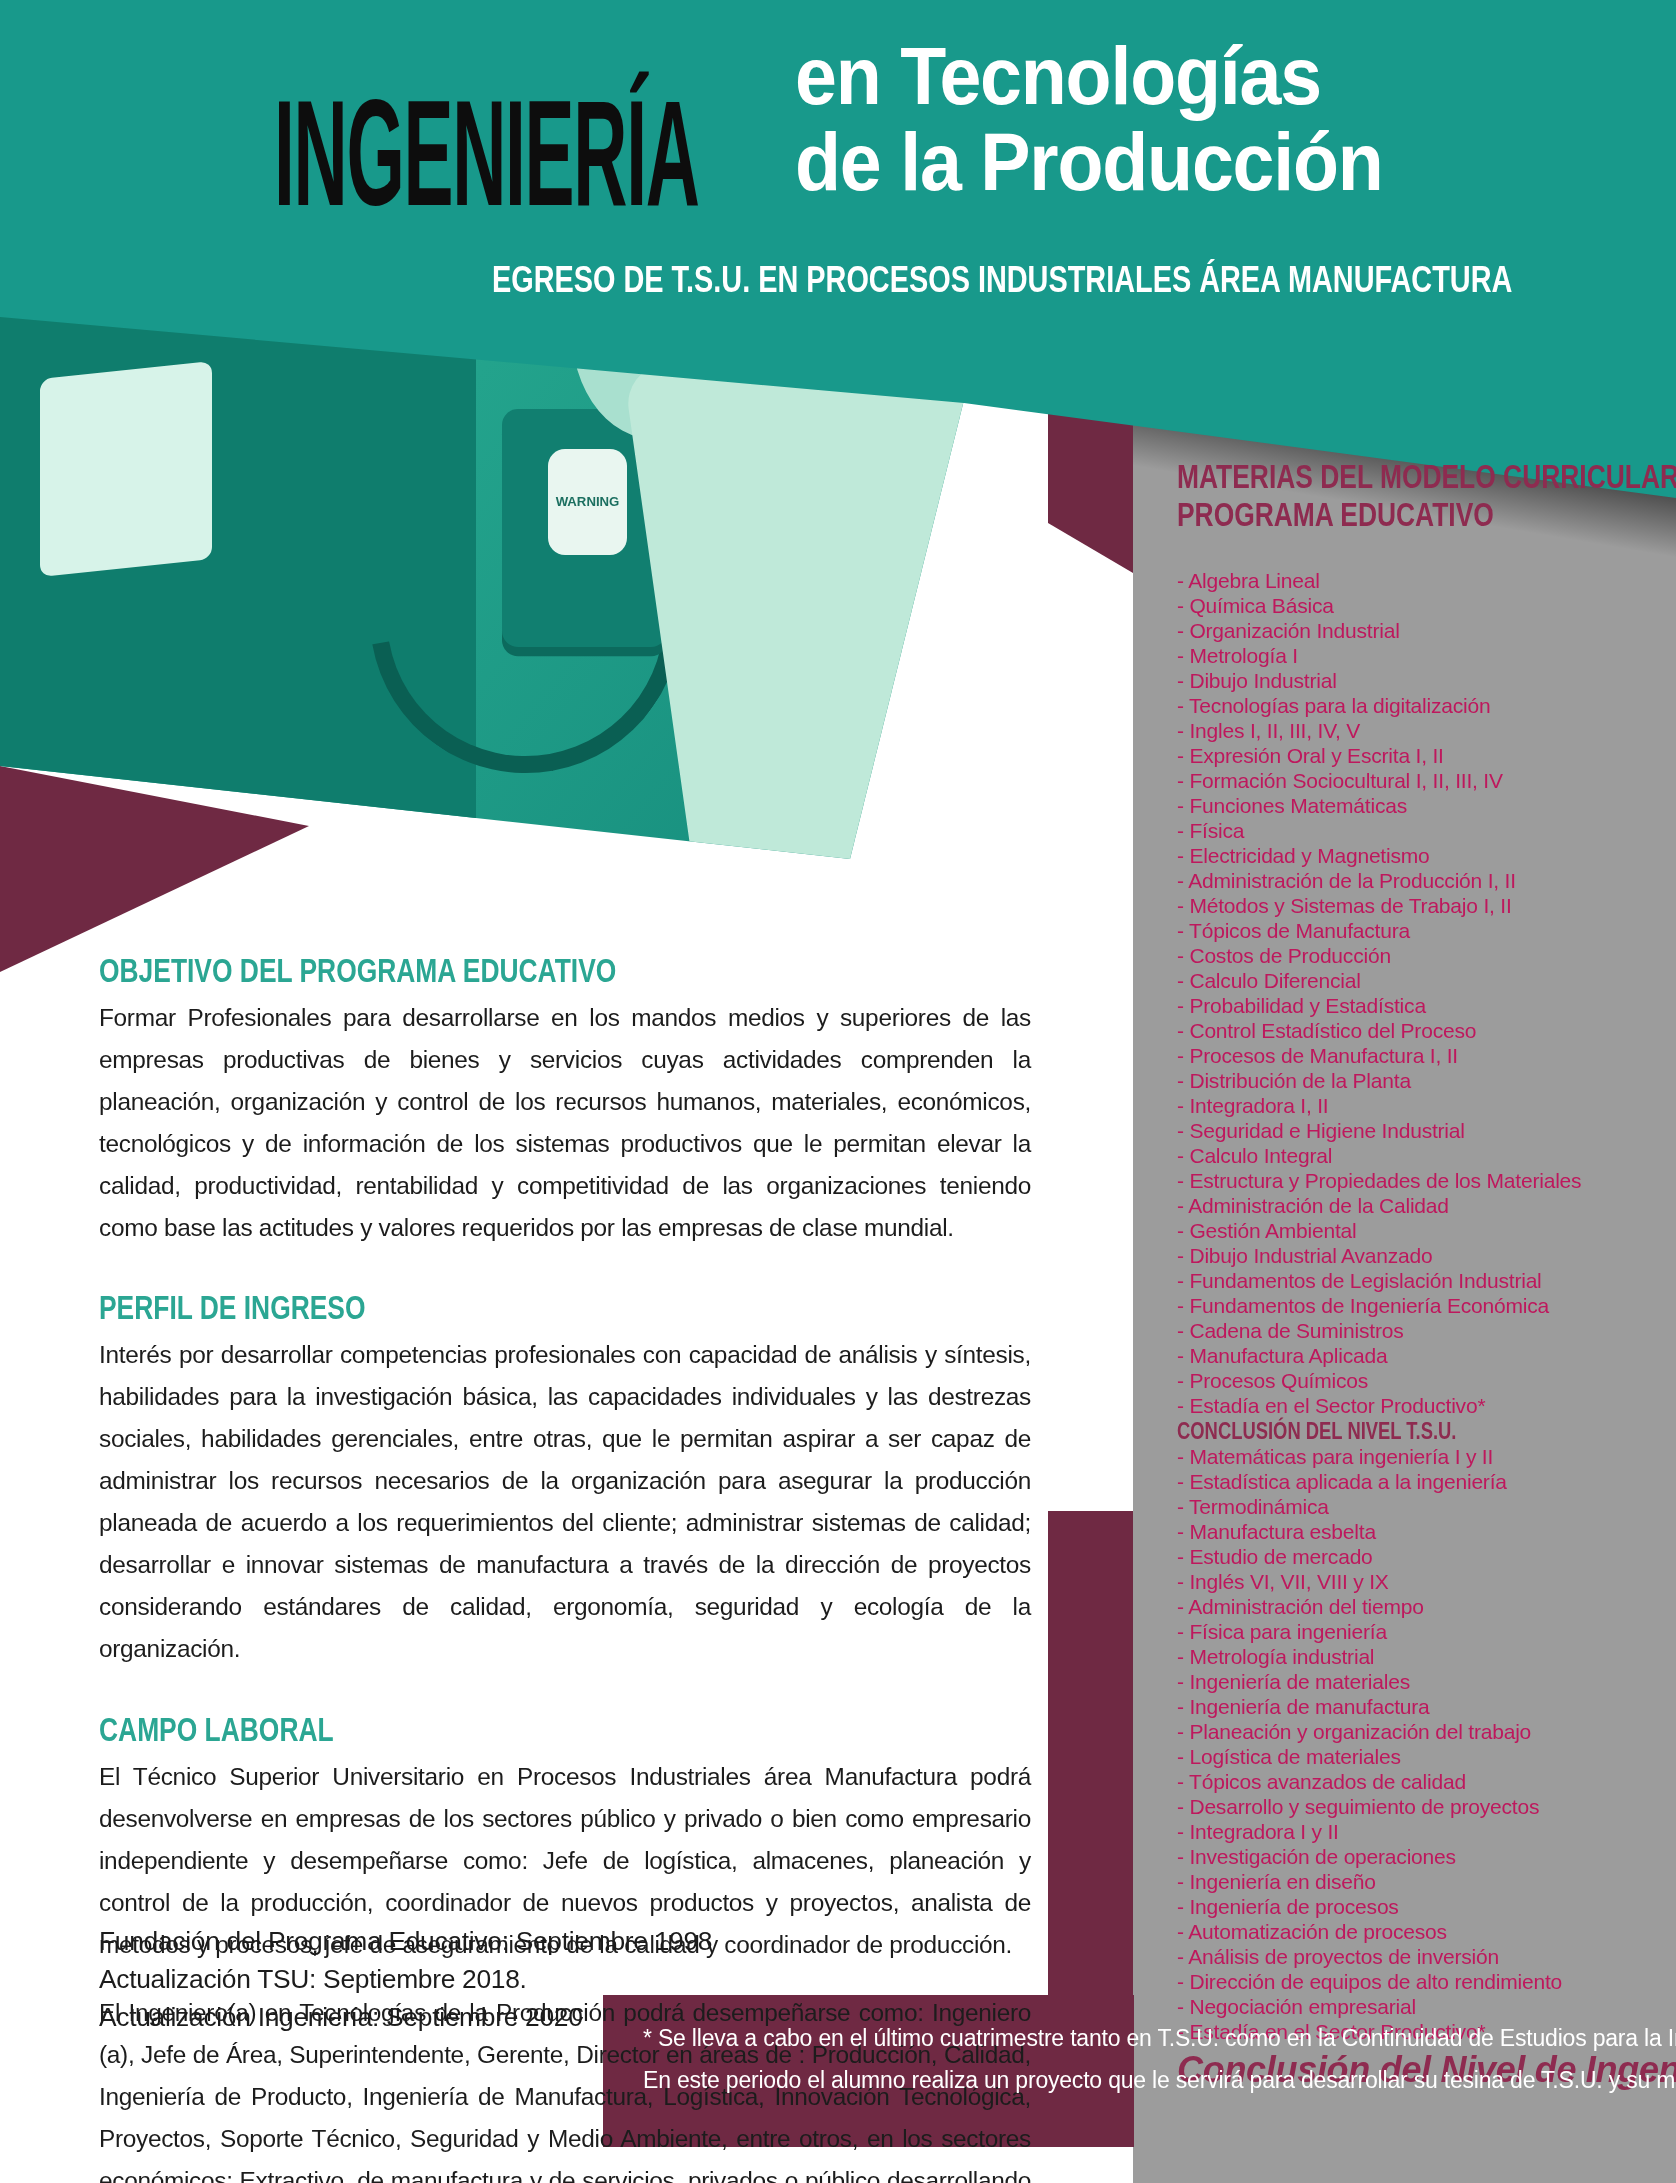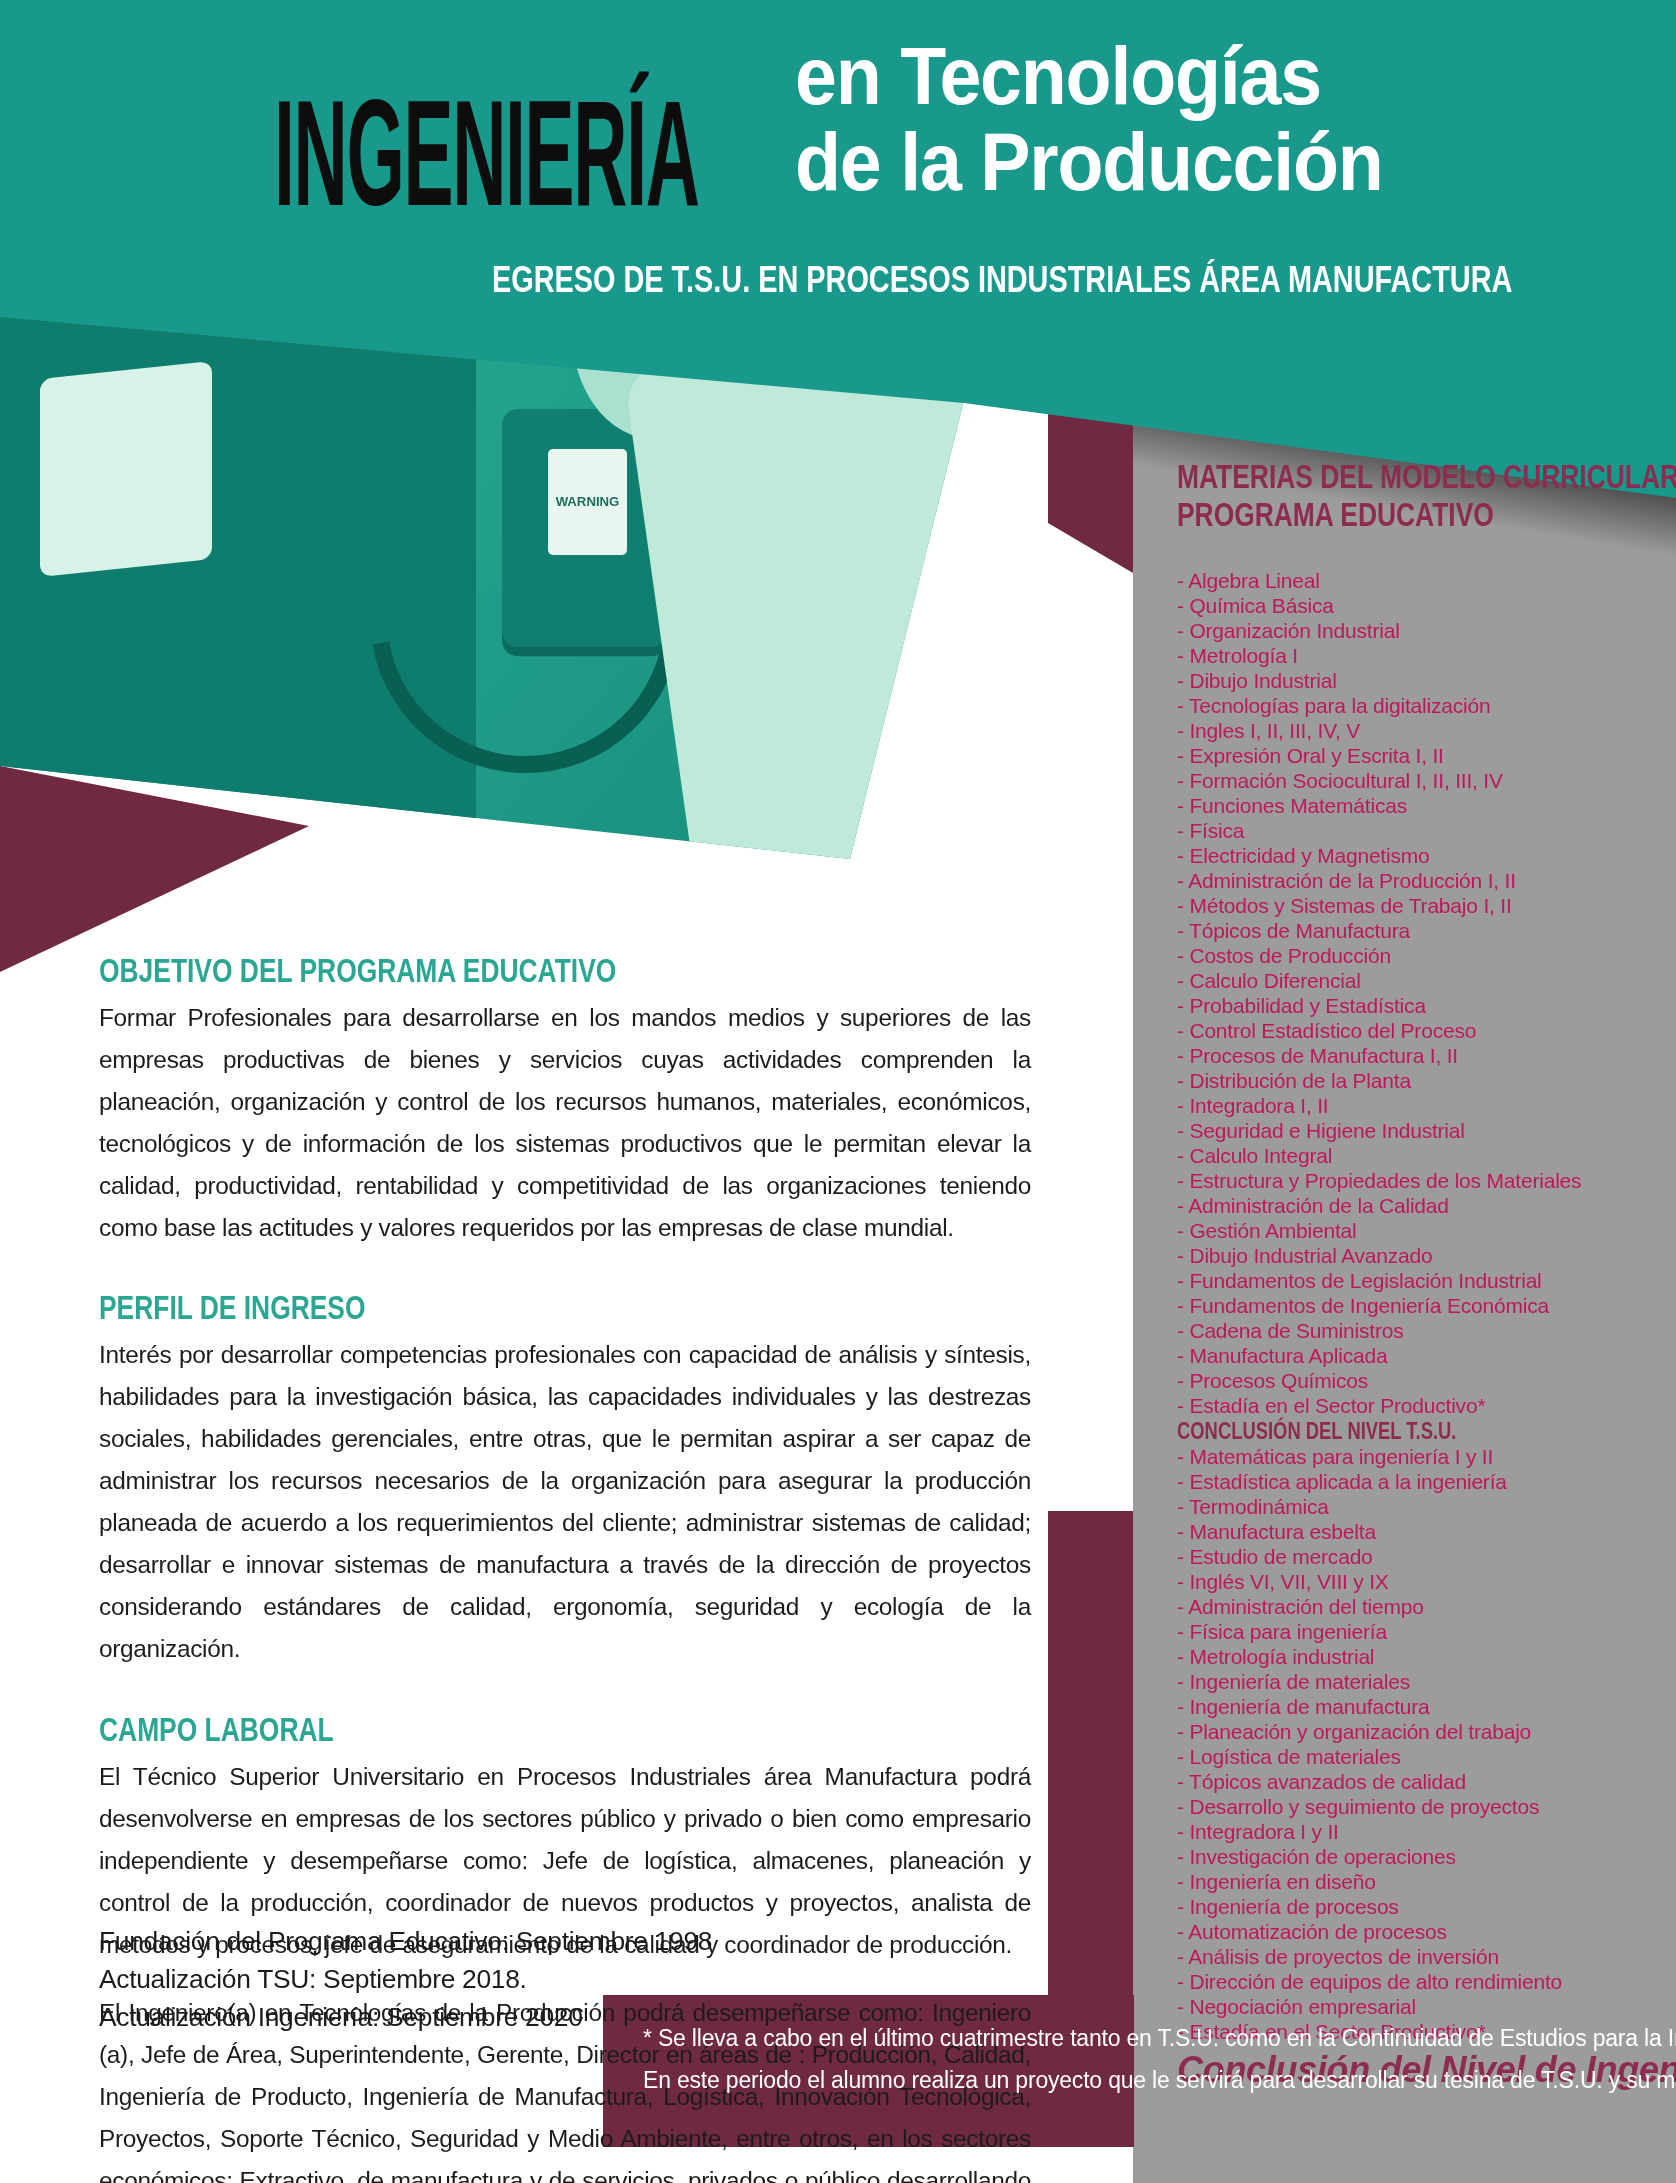--- a/index.html
+++ b/index.html
@@ -29,21 +29,21 @@
   .photo .m-cylinder{position:absolute;left:502px;top:409px;width:165px;height:238px;
                      background:#117f70;border-radius:16px;box-shadow:0 9.2px 0 #0c6a5d;}
   .photo .m-hose{position:absolute;left:370px;top:462px;width:277px;height:277px;
                  border:17px solid #0a5f53;border-radius:50%;border-top-color:transparent;
                  border-left-color:transparent;transform:rotate(35deg);}
   .photo .coat{position:absolute;left:660px;top:343px;width:343px;height:554px;
                background:#bfe9d9;border-radius:40px 79px 13.2px 40px;transform:rotate(-8deg);}
   .photo .coat2{position:absolute;left:581px;top:106px;width:251px;height:343px;
                 background:#a9e0cf;border-radius:50% 50% 30% 40%;transform:rotate(14deg);}
   .photo .warning{position:absolute;left:548px;top:449px;width:79px;height:106px;
-                  background:#e9f6f0;border-radius:5px;color:#1c6f60;font-size:13.2px;
+                  background:#e9f6f0;border-radius:17px;color:#1c6f60;font-size:13.2px;
                   font-weight:700;text-align:center;line-height:106px;}
   
   .teal-header{position:absolute;left:0;top:0;width:1676px;height:515px;z-index:4;
                background:#18998b;clip-path:polygon(0 0,1676px 0,1676px 498px,964px 403px,0 317px);}
   .title-black{position:absolute;left:274px;top:78px;z-index:5;color:#0d0d0d;
                font-size:150px;font-weight:700;line-height:1;white-space:nowrap;
                transform:scaleX(.5);transform-origin:left top;letter-spacing:-2.6px;}
   .title-white{position:absolute;left:795px;top:34px;z-index:5;color:#ffffff;
                font-size:81px;font-weight:700;line-height:1.06;white-space:nowrap;
                transform:scaleX(.93);transform-origin:left top;letter-spacing:-1.3px;}

